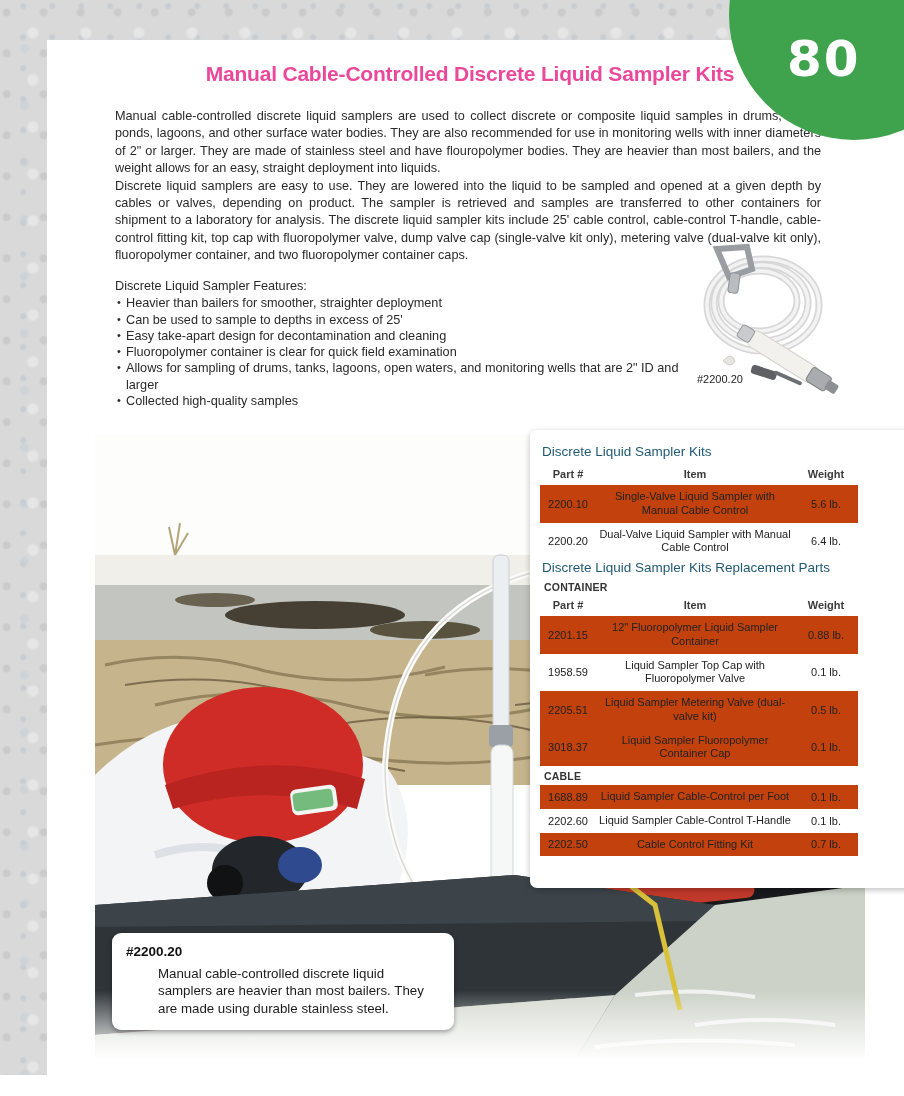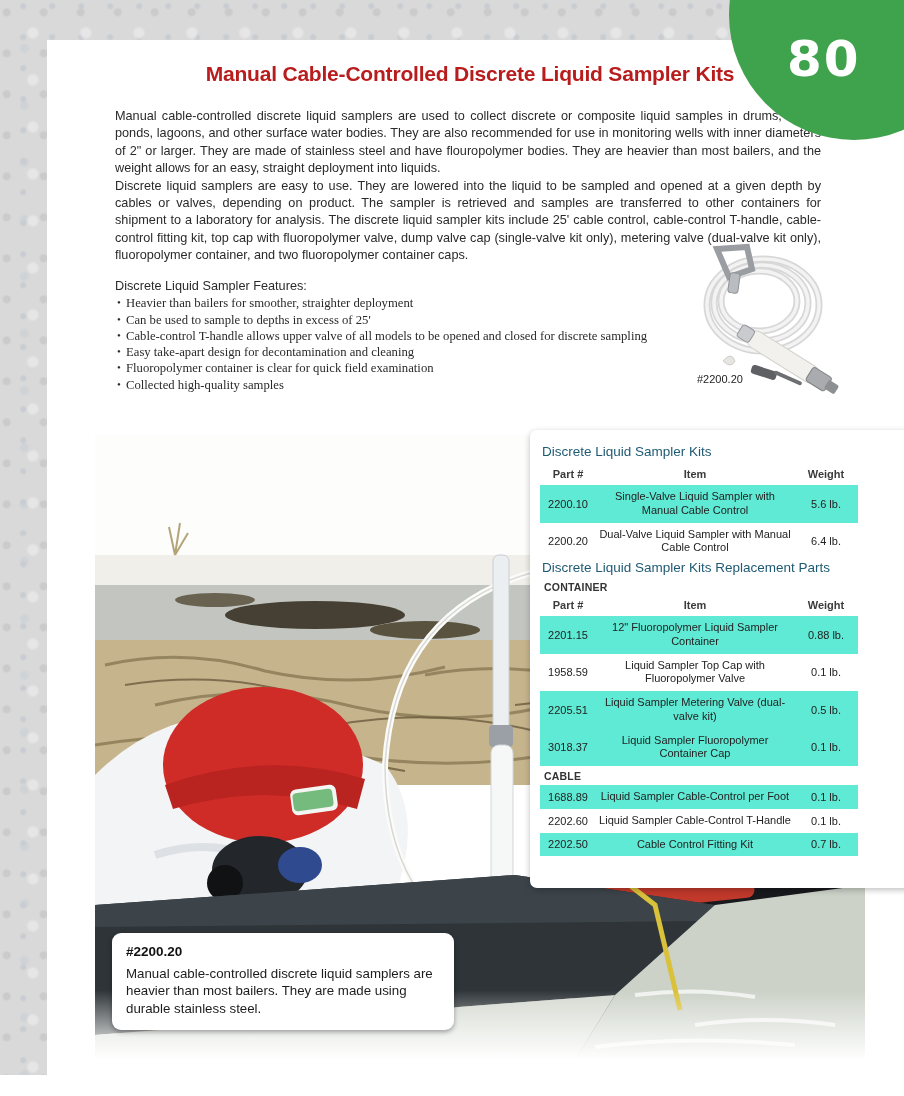--- a/index.html
+++ b/index.html
@@ -27,29 +27,29 @@
     border-radius:50%; background:#3fa24c; z-index:5;
   }
   .badge .num {
     position:absolute; left:58px; top:140px;
     font-size:50px; font-weight:bold; color:#ffffff; letter-spacing:2px;
     font-family:"DejaVu Sans","Liberation Sans",sans-serif;
   }
 
   .title {
     position:absolute; left:120px; top:62px; width:700px;
-    text-align:center; font-size:21px; font-weight:bold; color:#b91c1c;
+    text-align:center; font-size:21px; font-weight:bold; color:#ec4899;
     letter-spacing:-0.2px;
   }
   .intro { position:absolute; left:115px; top:108px; width:706px;
     font-size:12.7px; line-height:1.37; text-align:justify; color:#2a2a2a; }
   .features { position:absolute; left:115px; top:259px; width:590px;
     font-size:12.7px; line-height:1.28; color:#2a2a2a;margin-top:19px; }
   .features ul { list-style:none; margin-top:1px; }
-  .features li { padding-left:11px; position:relative;font-family:Liberation Serif, serif; }
+  .features li { padding-left:11px; position:relative; }
   .features li::before { content:"•"; position:absolute; left:2px; font-size:11px; }
 
   
   .figure { position:absolute; left:655px; top:243px; width:210px; height:160px; }
   .figure-label { position:absolute; left:42px; top:130px; font-size:11px; color:#222; }
 
   
   .photo { position:absolute; left:95px; top:435px; width:770px; height:625px; overflow:hidden; }
   .photo-fade { position:absolute; left:0; bottom:0; width:100%; height:70px;
     background:linear-gradient(to bottom, rgba(255,255,255,0), #ffffff); }
@@ -63,30 +63,30 @@
   .tbl-title { color:#1f5a73; font-size:13.5px; margin:2px 0 6px 2px; }
   .tbl-title.second { margin-top:0; }
   .sub-head { font-size:10.5px; font-weight:bold; color:#333; margin:4px 0 3px 4px; letter-spacing:0.2px; }
   table { border-collapse:collapse; width:318px; table-layout:fixed; }
   th { font-size:11px; font-weight:bold; color:#3b3b3b; padding:3px 2px 5px 2px; }
   td { font-size:11px; color:#222; padding:5px 3px; vertical-align:middle; }
   col.c-part { width:56px; } col.c-item { width:198px; } col.c-wt { width:64px; }
   td.part { text-align:center; }
   td.item { text-align:center; line-height:1.25; }
   td.wt { text-align:center; }
-  tr.green { background:#5eead4; }
+  tr.green { background:#c2410c; }
 
   
   .caption {
     position:absolute; left:112px; top:933px; width:342px;
     background:#ffffff; border-radius:9px; z-index:4;
     box-shadow:0 2px 5px rgba(0,0,0,0.35); padding:11px 14px 13px 14px;
   }
   .caption .part-no { font-size:13.5px; font-weight:bold; color:#111; margin-bottom:6px; }
-  .caption .cap-text { font-size:13.3px; line-height:1.3; color:#1c1c1c; }
+  .caption .cap-text { font-size:13.3px; line-height:1.3; color:#1c1c1c;margin-left:32px; }
 </style>
 </head>
 <body>
 
 <div class="page">
 
   <div class="tex tex-left"></div>
   <div class="tex tex-top"></div>
 
   <div class="badge">
@@ -98,23 +98,23 @@
   <div class="intro">
     <p>Manual cable-controlled discrete liquid samplers are used to collect discrete or composite liquid samples in drums, tanks, ponds, lagoons, and other surface water bodies. They are also recommended for use in monitoring wells with inner diameters of 2" or larger. They are made of stainless steel and have flouropolymer bodies. They are heavier than most bailers, and the weight allows for an easy, straight deployment into liquids.</p>
     <p>Discrete liquid samplers are easy to use. They are lowered into the liquid to be sampled and opened at a given depth by cables or valves, depending on product. The sampler is retrieved and samples are transferred to other containers for shipment to a laboratory for analysis. The discrete liquid sampler kits include 25' cable control, cable-control T-handle, cable-control fitting kit, top cap with fluoropolymer valve, dump valve cap (single-valve kit only), metering valve (dual-valve kit only), fluoropolymer container, and two fluoropolymer container caps.</p>
   </div>
 
   <div class="features">
     <div>Discrete Liquid Sampler Features:</div>
     <ul>
       <li>Heavier than bailers for smoother, straighter deployment</li>
       <li>Can be used to sample to depths in excess of 25'</li>
-      <li>Cable-control T-handle allows upper valve of all models to be opened and closed for discrete sampling</li>
       <li>Easy take-apart design for decontamination and cleaning</li>
       <li>Fluoropolymer container is clear for quick field examination</li>
+      <li>Allows for sampling of drums, tanks, lagoons, open waters, and monitoring wells that are 2" ID and larger</li>
       <li>Collected high-quality samples</li>
     </ul>
   </div>
 
   <div class="figure">
     <svg width="210" height="160" viewBox="0 0 210 160">
 
       <g stroke="#d7d7d7" stroke-width="7" fill="none">
         <ellipse cx="108" cy="62" rx="56" ry="46"></ellipse>
         <ellipse cx="106" cy="60" rx="47" ry="38"></ellipse>

